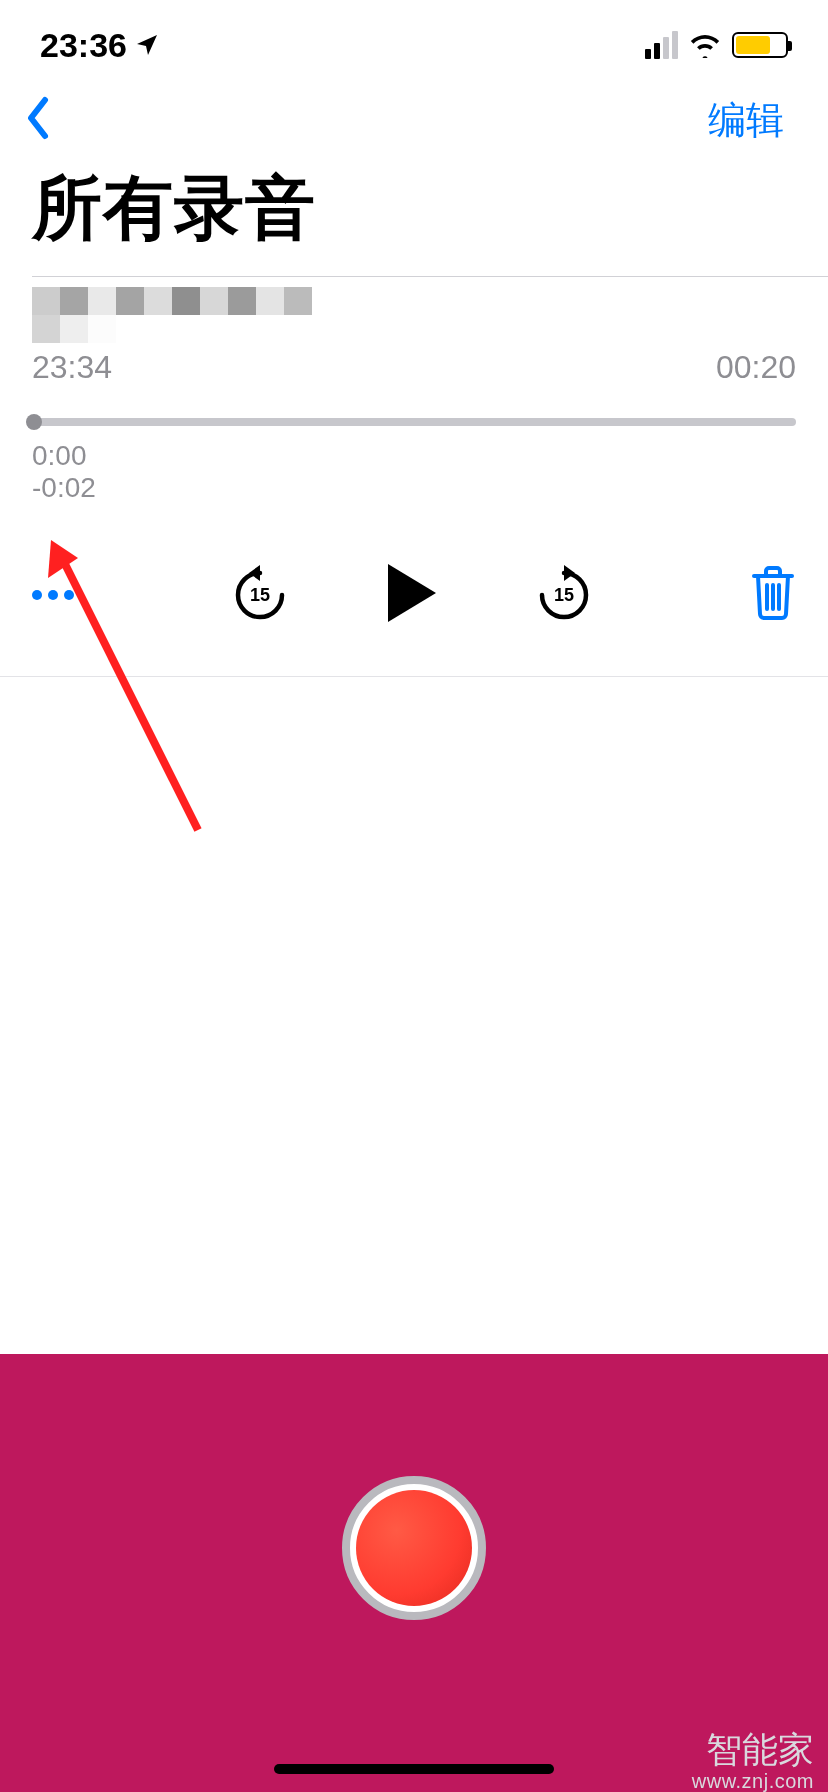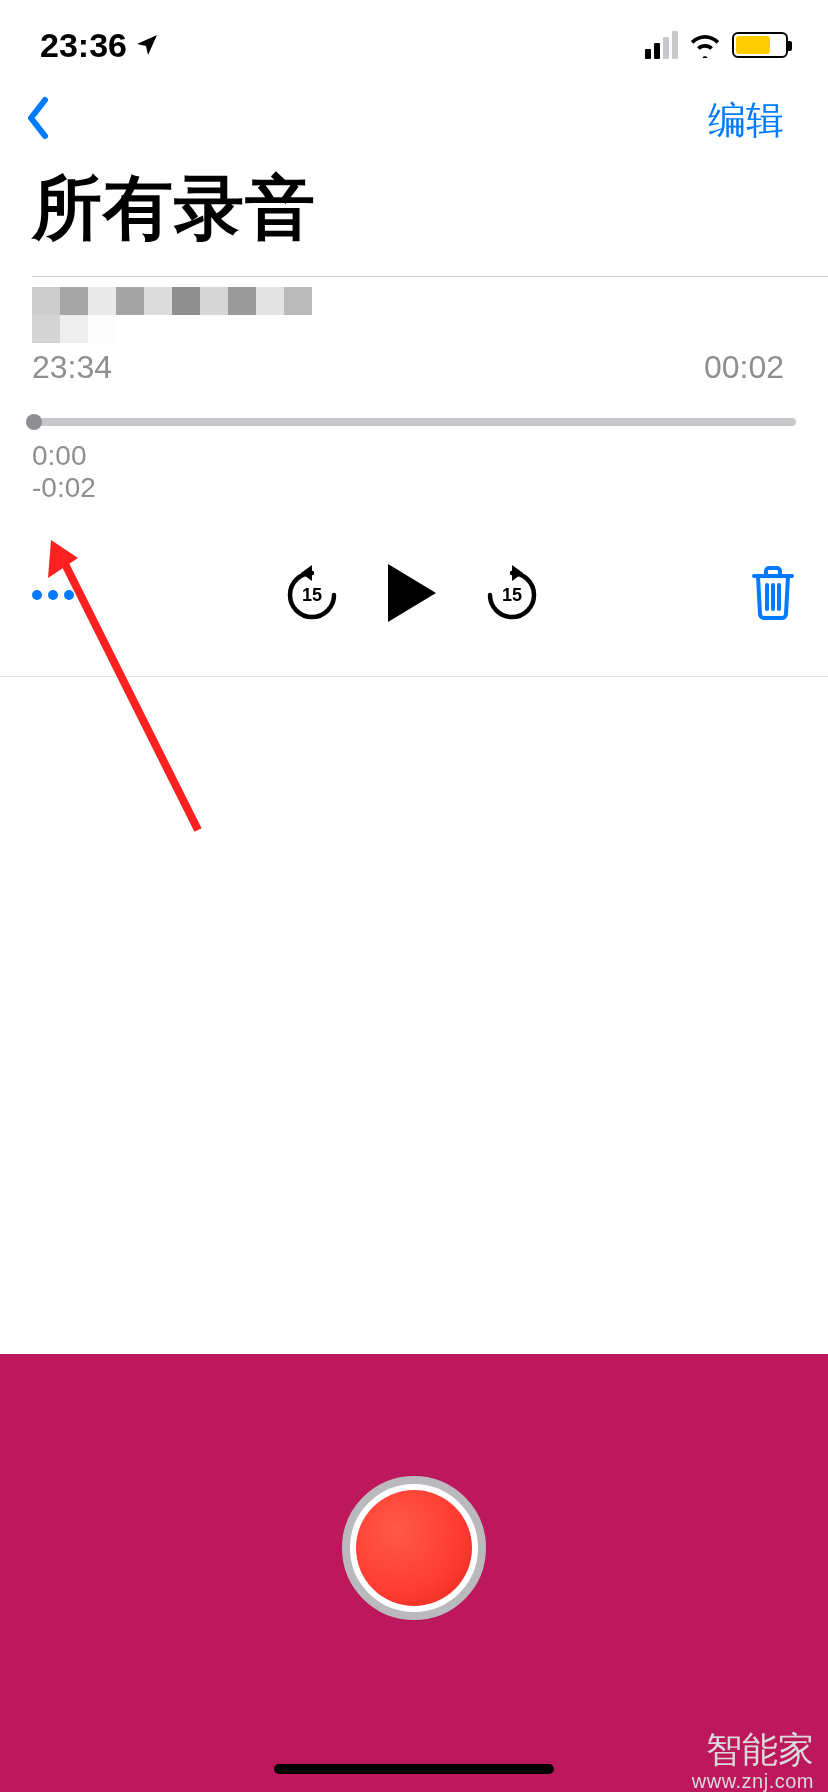--- a/index.html
+++ b/index.html
@@ -65,21 +65,21 @@
     
     .page-title {
       font-size: 70px;
       font-weight: 700;
       color: #000;
       padding: 0 32px 20px 32px;
       letter-spacing: 1px;
     }
     .divider { height: 1px; background: #d1d1d6; margin-left: 32px; }
     
-    .rec-item { padding: 10px 44px 0 32px; }
+    .rec-item { padding: 10px 32px 0 32px; }
     .rec-title-censored {
       height: 56px;
       width: 300px;
       position: relative;
       margin-bottom: 6px;
     }
     .censor-row { display: flex; }
     .censor-block { height: 28px; }
     .rec-meta {
       display: flex;
@@ -118,21 +118,21 @@
     
     .controls {
       display: flex;
       align-items: center;
       justify-content: space-between;
       padding: 58px 32px 48px 32px;
     }
     .control-center {
       display: flex;
       align-items: center;
-      gap: 44px;
+      gap: 96px;
     }
     .more-dots { display: flex; gap: 6px; }
     .dot { width: 10px; height: 10px; border-radius: 50%; background: #007aff; }
     .skip-btn { width: 56px; height: 56px; color: #000; }
     .play-btn { color: #000; }
     .trash-btn { color: #007aff; }
     .divider-full { height: 1px; background: #e3e3e7; }
     
     .annotation-arrow {
       position: absolute;
@@ -242,21 +242,21 @@
     <div class="censor-row">
       <div class="censor-block" style="width:28px;background:#d4d4d4"></div>
       <div class="censor-block" style="width:28px;background:#eeeeee"></div>
       <div class="censor-block" style="width:28px;background:#fcfcfc"></div>
       <div class="censor-block" style="width:28px;background:#ffffff"></div>
       <div class="censor-block" style="width:28px;background:#ffffff"></div>
     </div>
   </div>
   <div class="rec-meta">
     <span class="timestamp">23:34</span>
-    <span>00:02</span>
+    <span>00:20</span>
   </div>
 </div>
 
 <div class="scrub-wrap">
   <div class="scrub-track">
     <div class="scrub-handle"></div>
   </div>
   <div class="scrub-times">
     <span>0:00</span>
     <span>-0:02</span>

